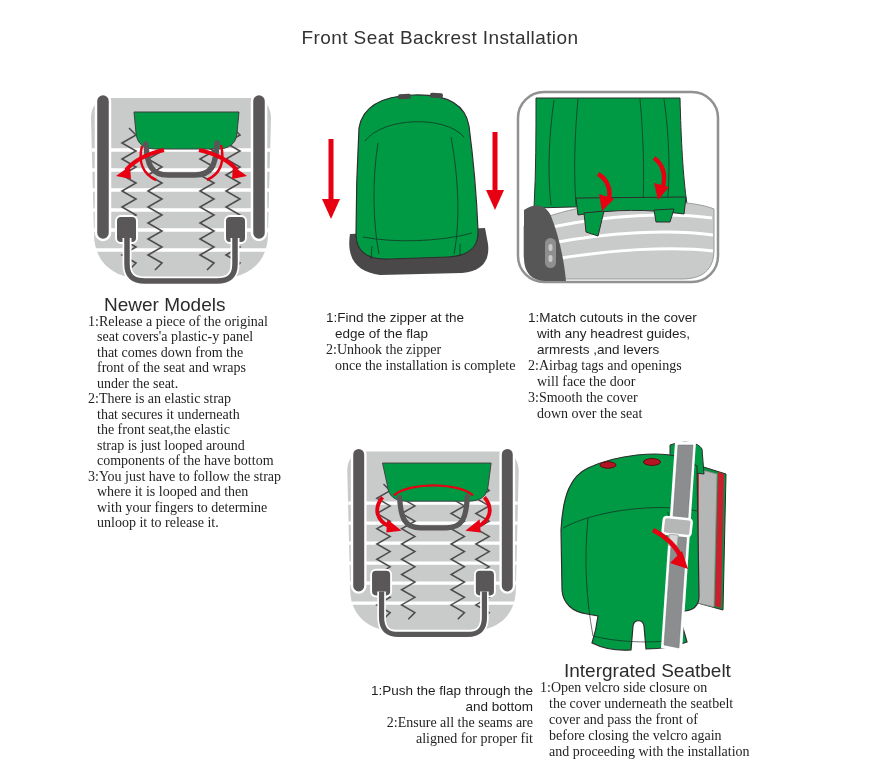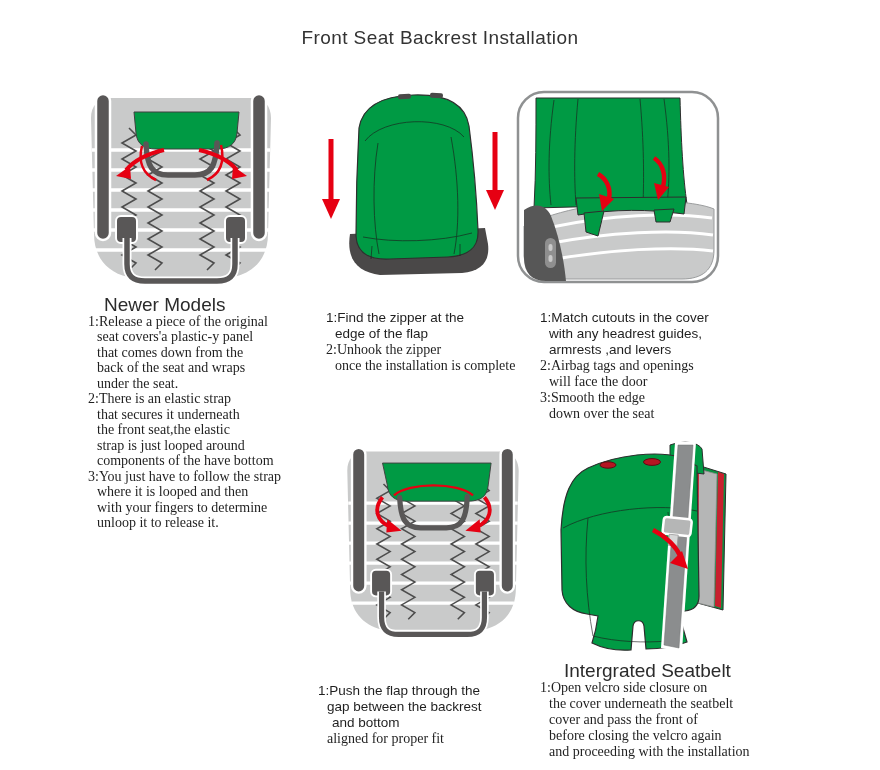--- a/index.html
+++ b/index.html
@@ -198,54 +198,54 @@
         <polygon points="142,131 124,125 136,113" fill="#e60012"></polygon>
       </g>
     </svg>
   </div>
 
   <div class="tblock tight" style="left:88px;top:297px;width:240px;">
     <div class="h pad16">Newer Models</div>
     <div class="ln serif">1:Release a piece of the original</div>
     <div class="ln serif cont">seat covers'a plastic-y panel</div>
     <div class="ln serif cont">that comes down from the</div>
-    <div class="ln serif cont">back of the seat and wraps</div>
+    <div class="ln serif cont">front of the seat and wraps</div>
     <div class="ln serif cont">under the seat.</div>
     <div class="ln serif">2:There is an elastic strap</div>
     <div class="ln serif cont">that secures it underneath</div>
     <div class="ln serif cont">the front seat,the elastic</div>
     <div class="ln serif cont">strap is just looped around</div>
     <div class="ln serif cont">components of the have bottom</div>
     <div class="ln serif">3:You just have to follow the strap</div>
     <div class="ln serif cont">where it is looped and then</div>
     <div class="ln serif cont">with your fingers to determine</div>
     <div class="ln serif cont">unloop it to release it.</div>
   </div>
 
   <div class="tblock" style="left:326px;top:310px;width:215px;">
     <div class="ln sans">1:Find the zipper at the</div>
     <div class="ln sans cont">edge of the flap</div>
     <div class="ln serif">2:Unhook the zipper</div>
     <div class="ln serif cont">once the installation is complete</div>
   </div>
 
-  <div class="tblock" style="left:540px;top:310px;width:230px;">
+  <div class="tblock" style="left:528px;top:310px;width:230px;">
     <div class="ln sans">1:Match cutouts in the cover</div>
     <div class="ln sans cont">with any headrest guides,</div>
     <div class="ln sans cont">armrests ,and levers</div>
     <div class="ln serif">2:Airbag tags and openings</div>
     <div class="ln serif cont">will face the door</div>
-    <div class="ln serif">3:Smooth the edge</div>
+    <div class="ln serif">3:Smooth the cover</div>
     <div class="ln serif cont">down over the seat</div>
   </div>
 
-  <div class="tblock" style="left:318px;top:683px;width:215px;">
+  <div class="tblock" style="left:318px;top:683px;width:215px;text-align:right;">
     <div class="ln sans">1:Push the flap through the</div>
-    <div class="ln sans cont">gap between the backrest</div>
     <div class="ln sans cont2">and bottom</div>
+    <div class="ln serif">2:Ensure all the seams are</div>
     <div class="ln serif cont">aligned for proper fit</div>
   </div>
 
   <div class="tblock" style="left:540px;top:663px;width:245px;">
     <div class="h pad24">Intergrated Seatbelt</div>
     <div class="ln serif">1:Open velcro side closure on</div>
     <div class="ln serif cont">the cover underneath the seatbelt</div>
     <div class="ln serif cont">cover and pass the front of</div>
     <div class="ln serif cont">before closing the velcro again</div>
     <div class="ln serif cont">and proceeding with the installation</div>

